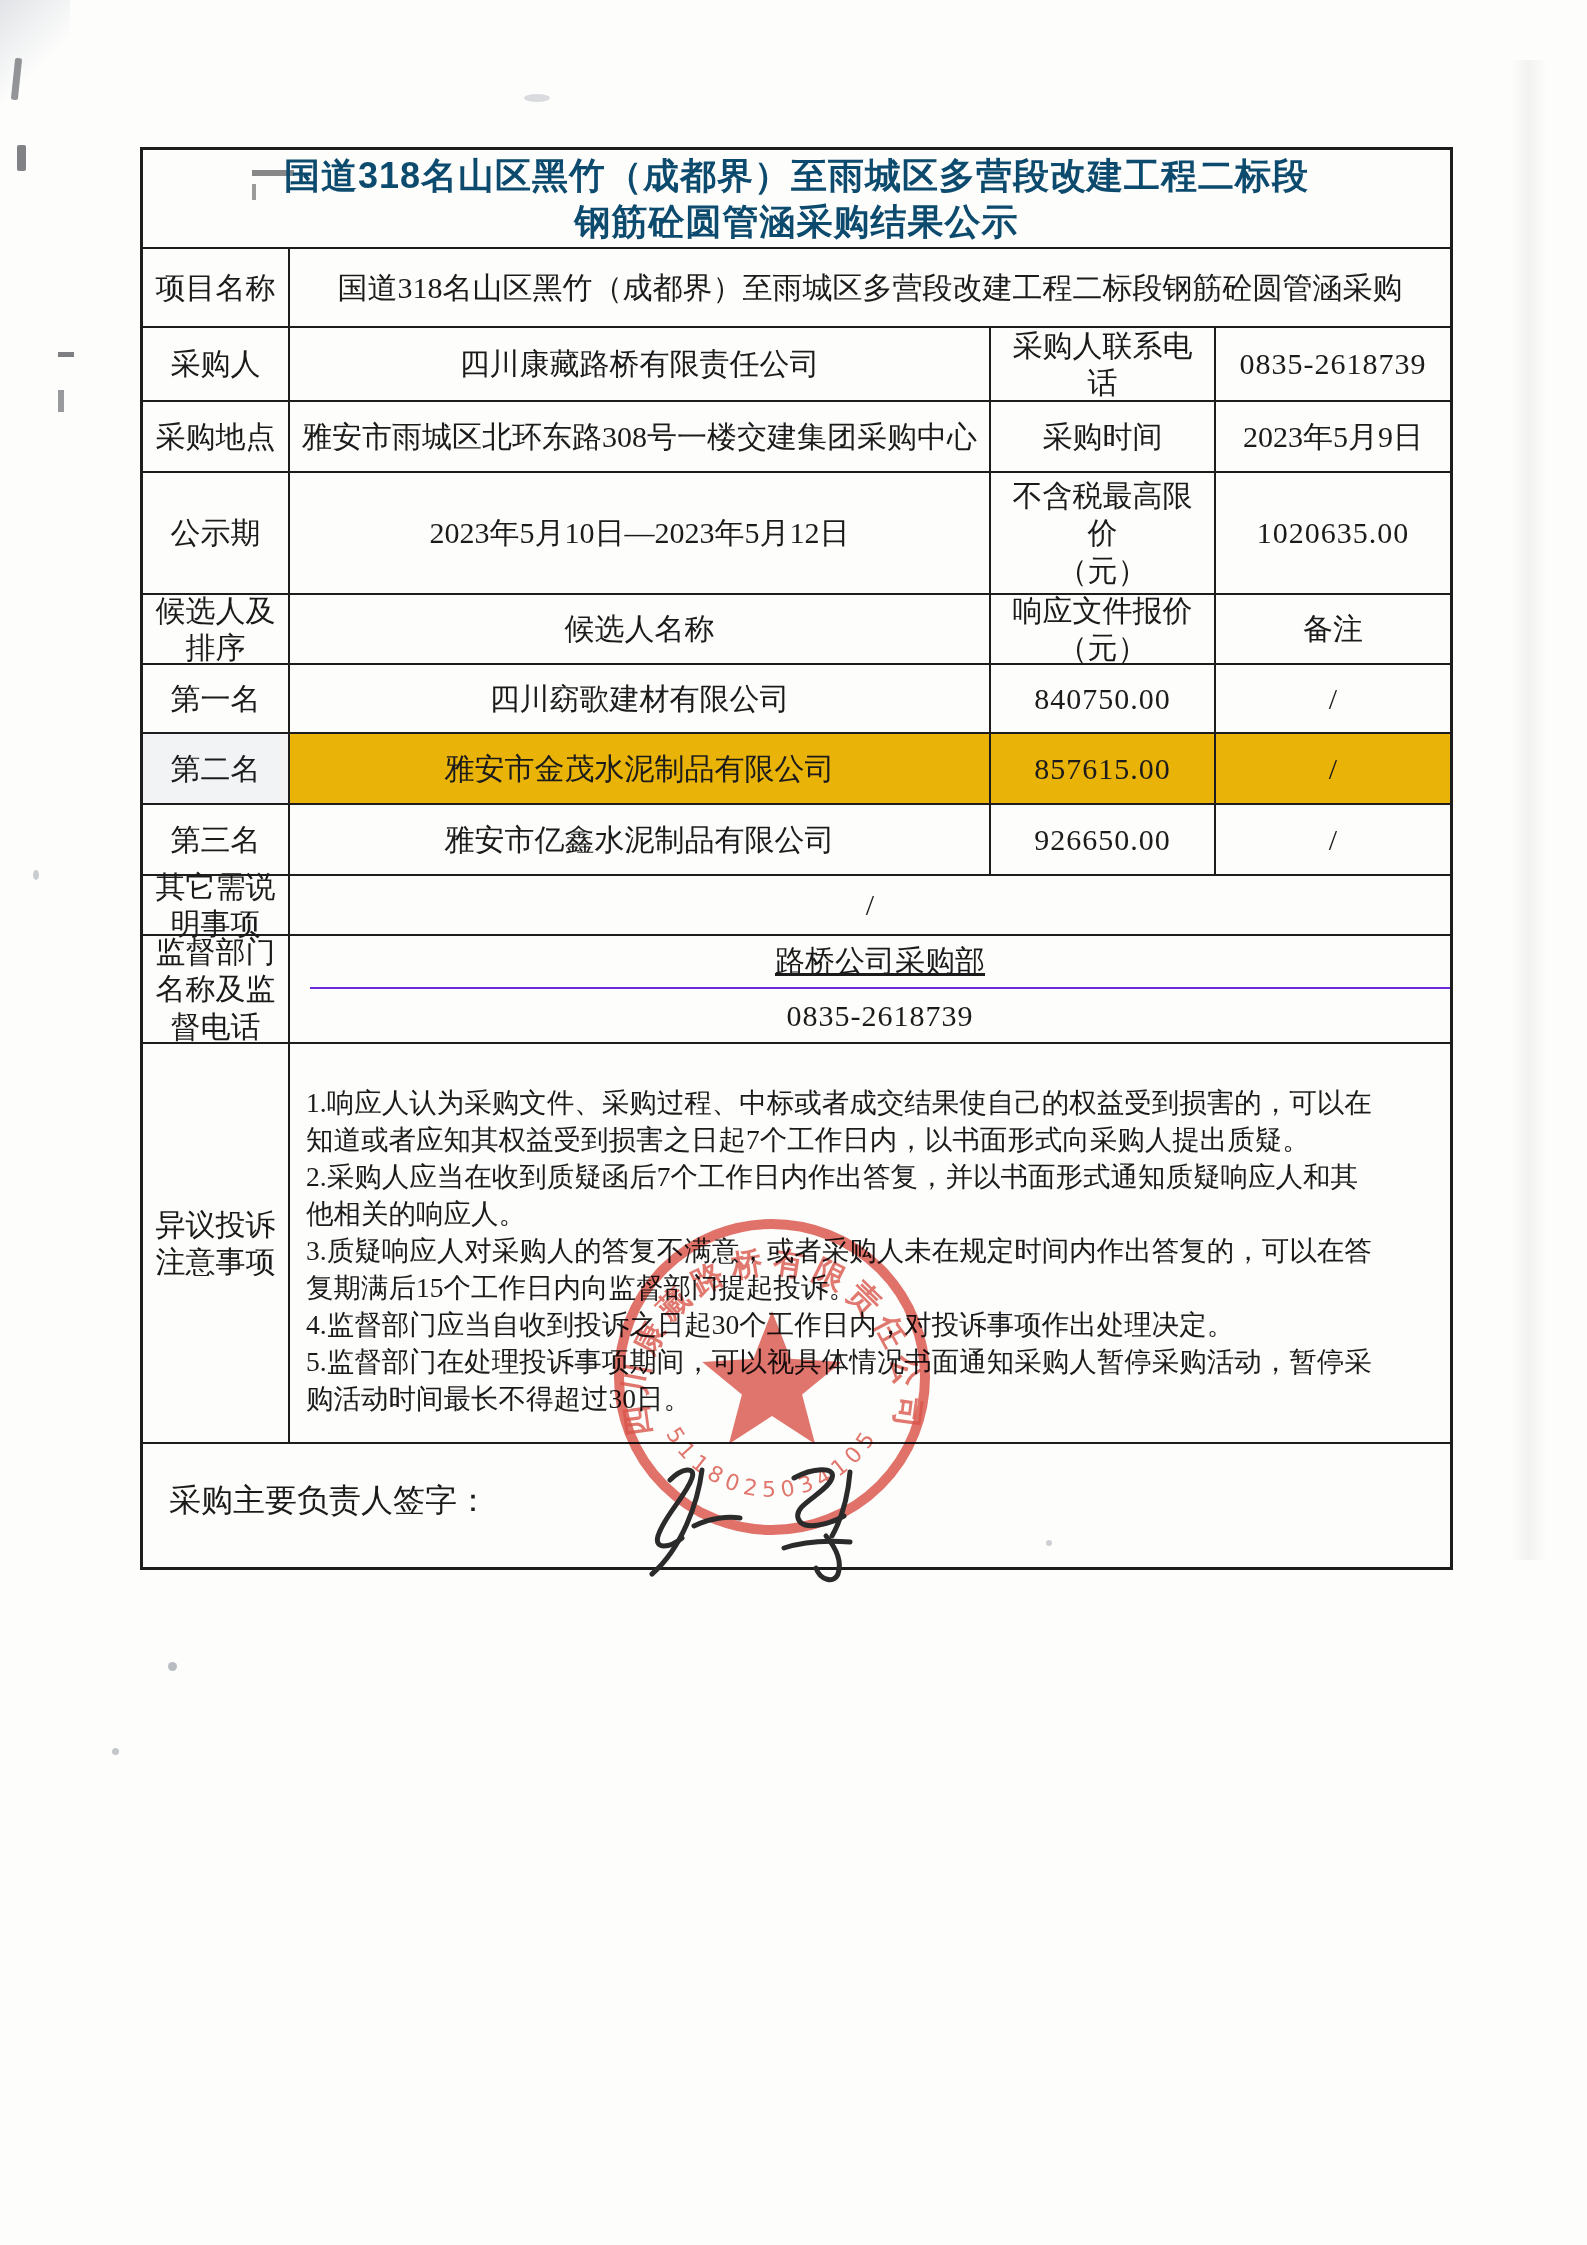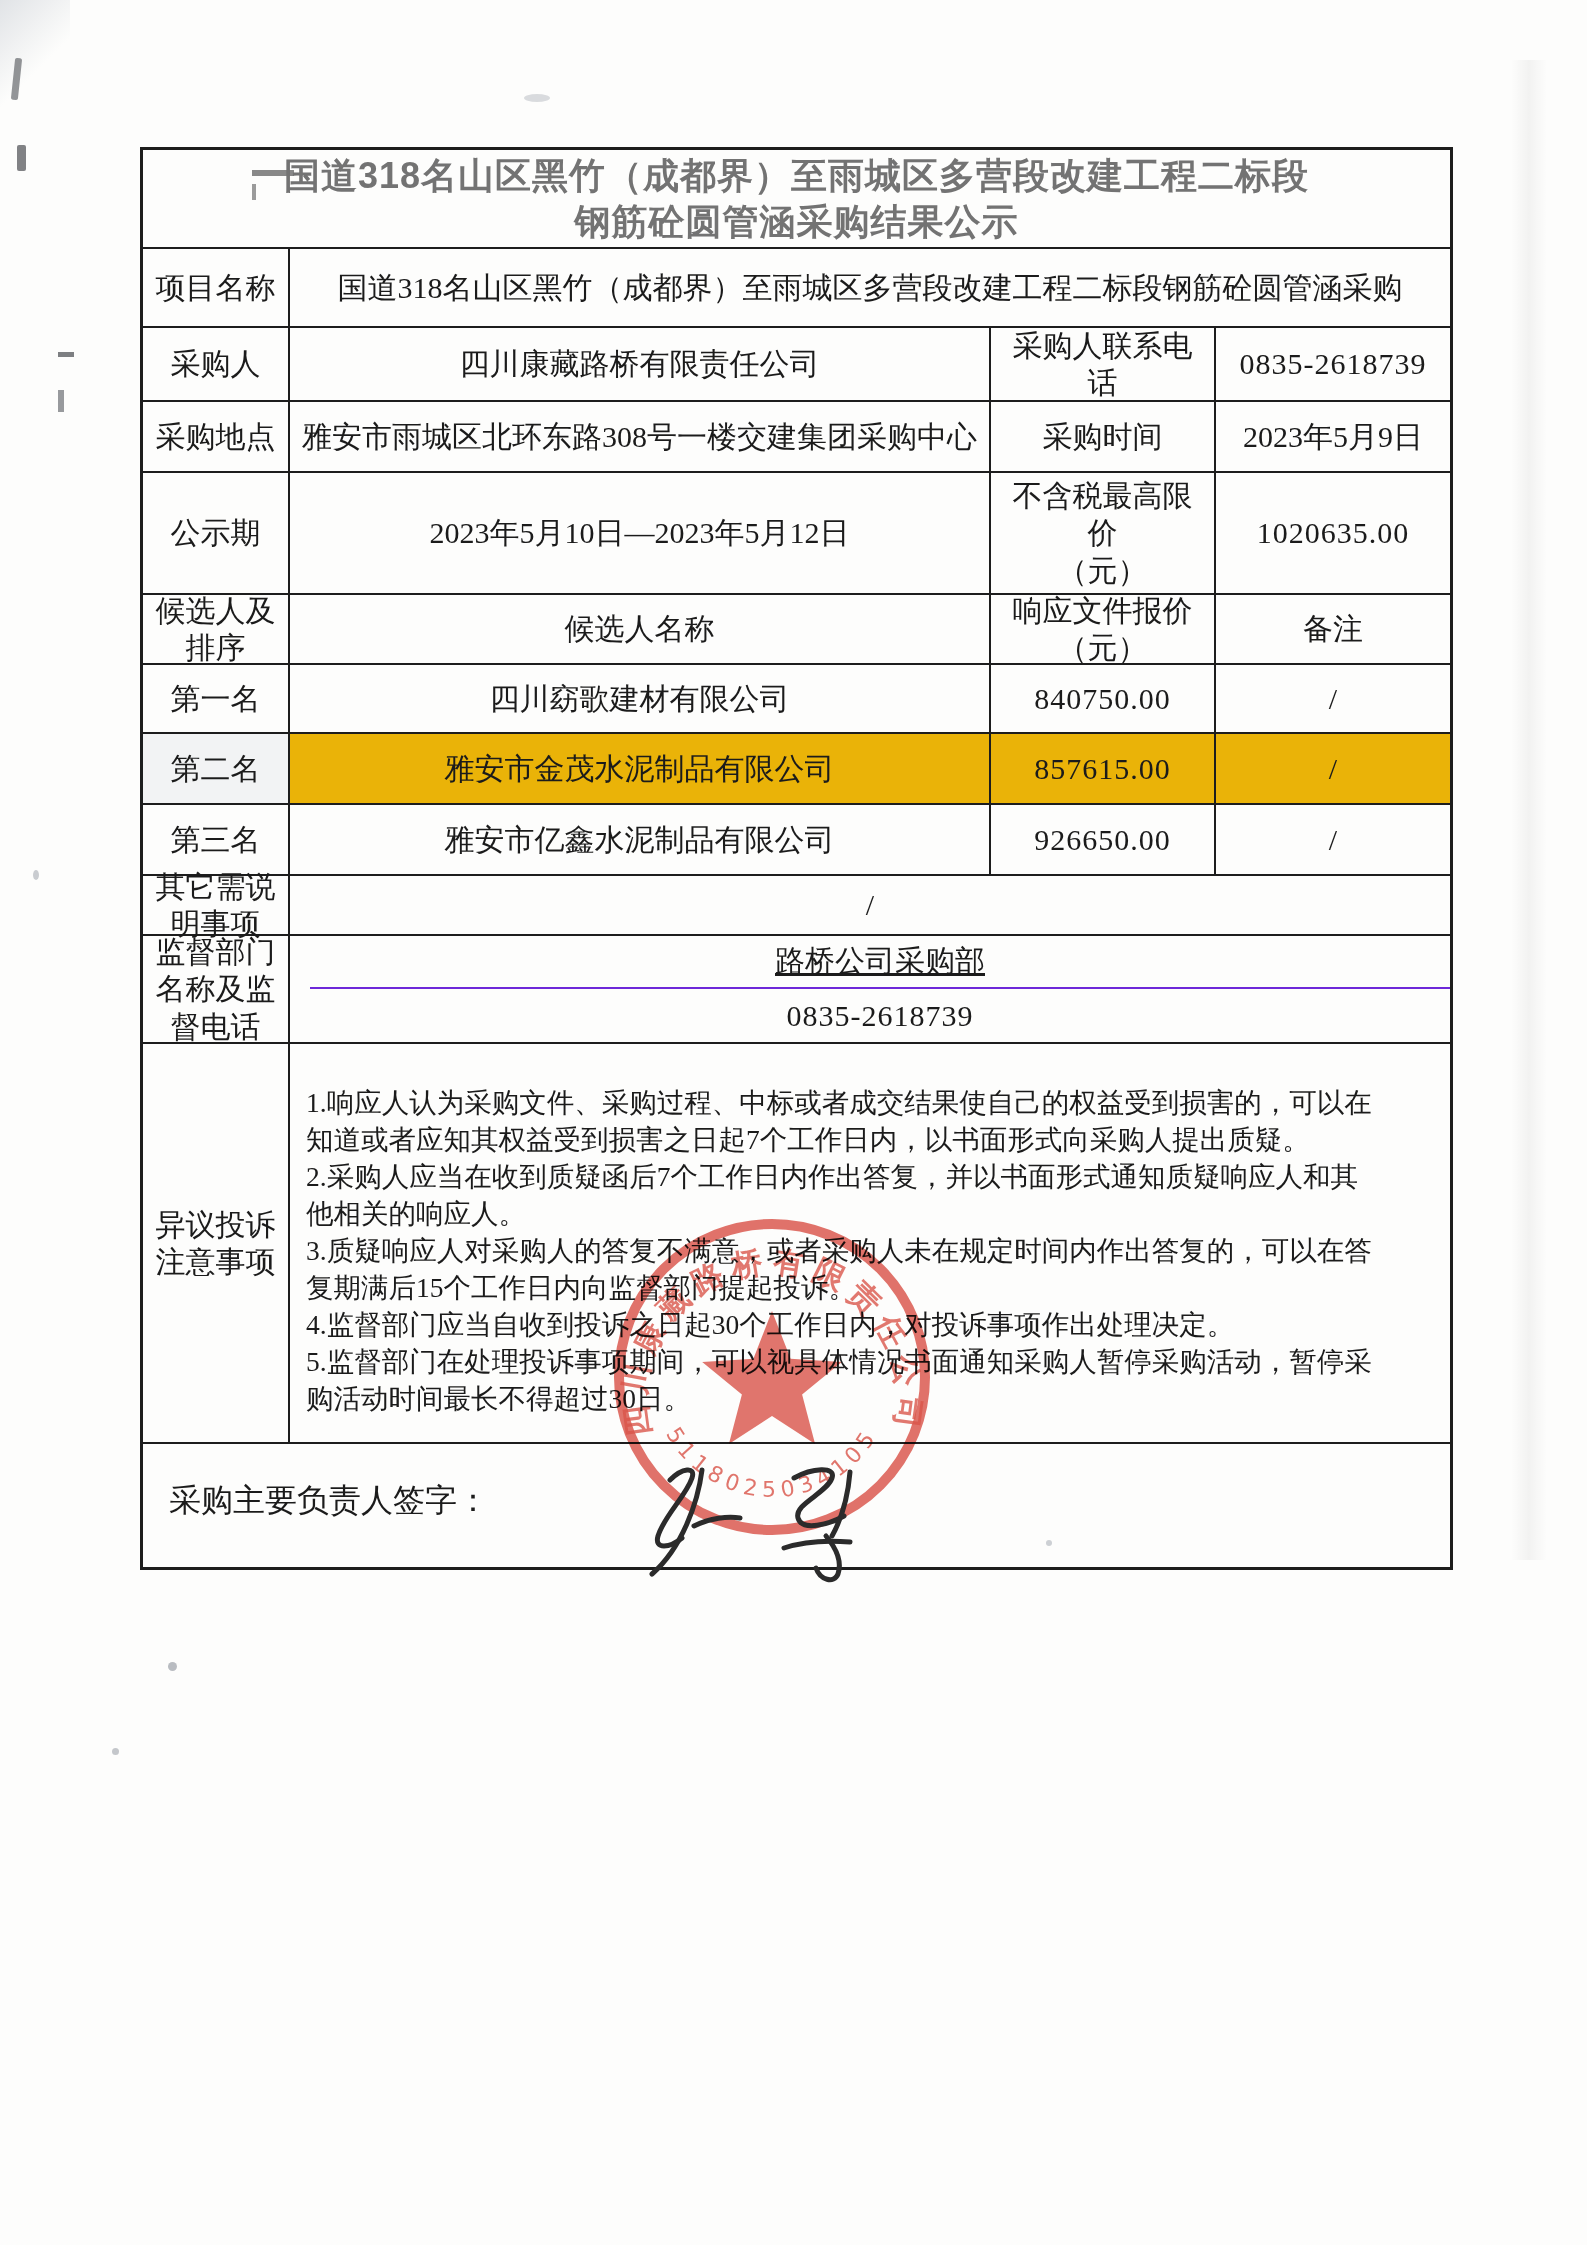--- a/index.html
+++ b/index.html
@@ -47,21 +47,21 @@
   .c4{flex:1 1 auto;}
   .span234{flex:1 1 auto;}
   .pre{white-space:pre-line;}
   .r-title{height:99px;}
   .r2{height:79px;} .r3{height:74px;} .r4{height:71px;} .r5{height:122px;}
   .r6{height:70px;} .r7{height:69px;} .r8{height:71px;} .r9{height:71px;}
   .r10{height:60px;} .r11{height:108px;gap:20px;} .r12{height:400px;} .r13{height:111px;}
   .title-cell{
     flex:1 1 auto;flex-direction:column;justify-content:center;gap:2px;
     font-family:"Liberation Sans","DejaVu Sans",sans-serif;
-    font-weight:700;font-size:36px;line-height:44px;letter-spacing:1px;color:#737373;
+    font-weight:700;font-size:36px;line-height:44px;letter-spacing:1px;color:#0c4a6e;
   }
   .hl{background:#eab308;}
   .hl-label{background:#f2f3f4;}
   .subcol{flex:1 1 auto;display:flex;flex-direction:column;}
   .subrow{box-sizing:border-box;height:54px;display:flex;align-items:center;justify-content:center;font-size:30px;}
   .subrow.first{border-bottom:2px solid #6d28d9;text-decoration:underline;}
   .para-cell{
     flex:1 1 auto;align-items:flex-start;justify-content:flex-start;text-align:left;
     padding:40px 0 0 16px;font-size:27.5px;line-height:37px;
   }

